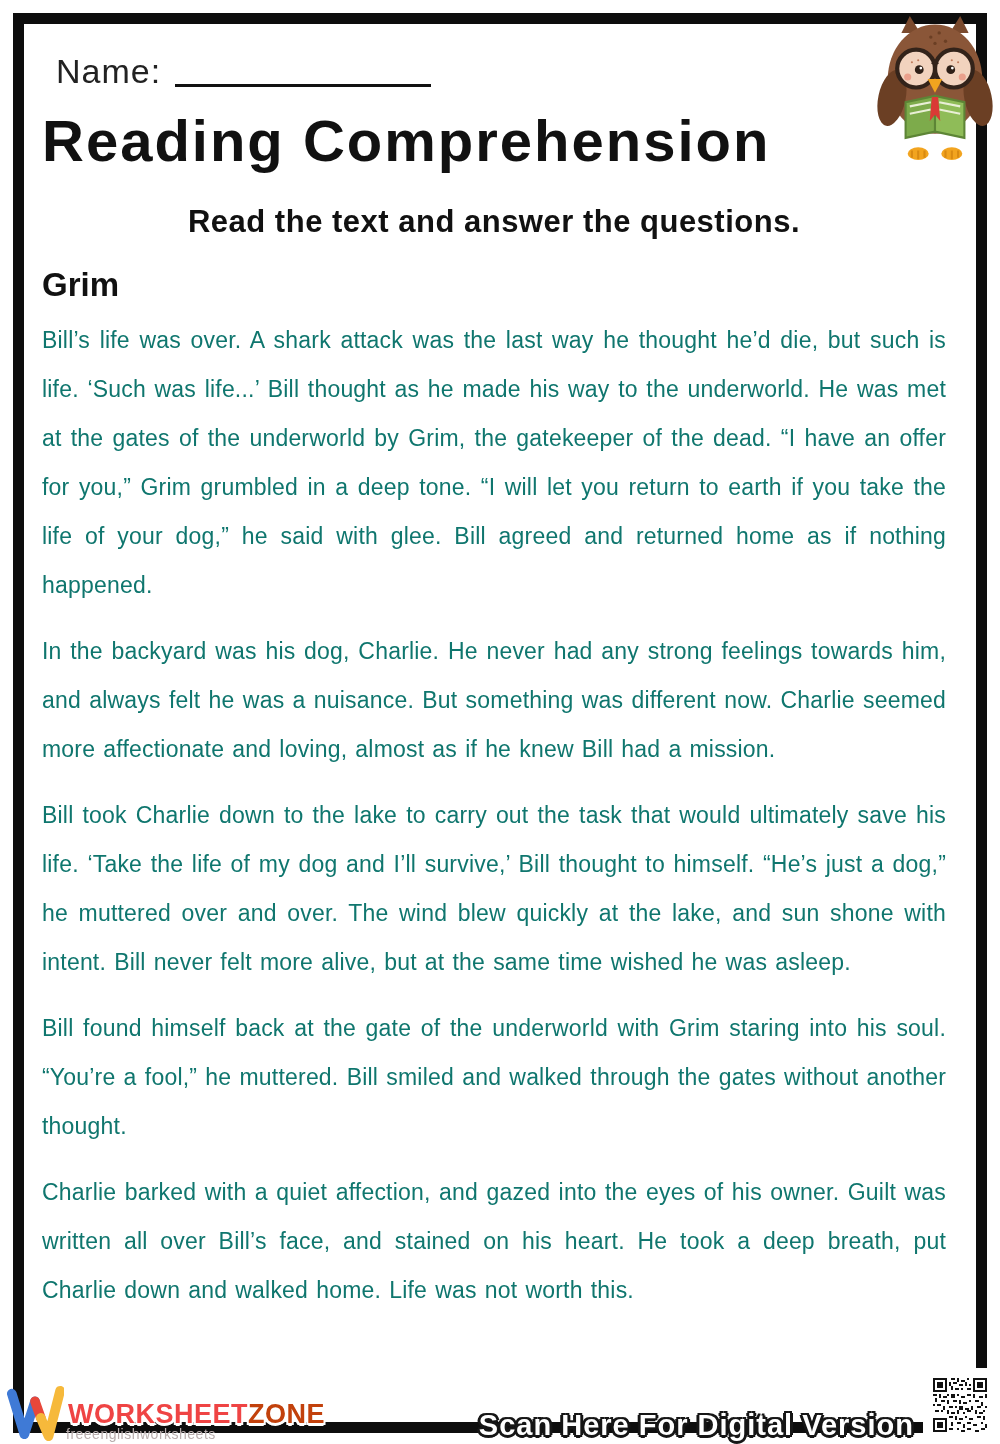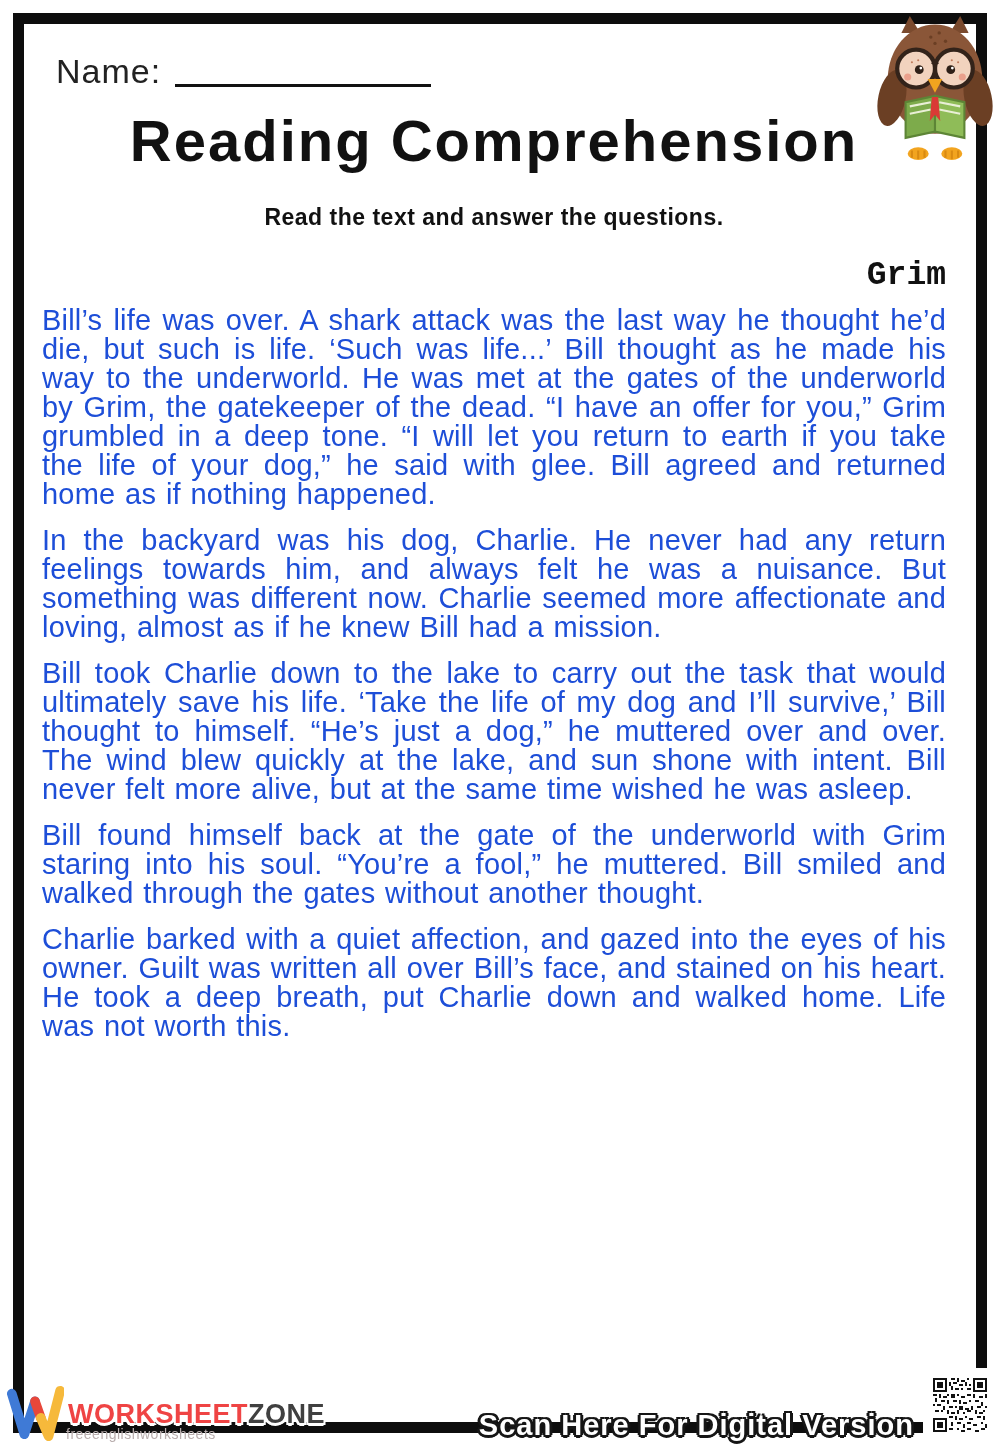--- a/index.html
+++ b/index.html
@@ -47,55 +47,54 @@
 
   .owl {
     position: absolute;
     top: 14px;
     right: 2px;
     width: 126px;
     height: 142px;
   }
 
   h1.title {
-    text-align: center;
+    text-align: left;
     font-size: 58px;
     font-weight: 700;
     letter-spacing: 2px;
     margin-top: 16px;
     color: #111;
   }
 
   .subtitle {
     text-align: center;
-    font-size: 23px;
+    font-size: 31px;
     font-weight: 700;
     margin-top: 30px;
     letter-spacing: 0.5px;
     color: #111;
   }
 
   .story-title {
-    text-align: right;
+    text-align: left;
     font-size: 33px;
     font-weight: 700;
     margin-top: 26px;
     color: #111;
-    font-family: Liberation Mono, monospace;
   }
 
   .story { margin-top: 12px; }
   .story p {
-    font-size: 29px;
-    line-height: 29px;
+    font-size: 23px;
+    line-height: 49px;
     text-align: justify;
     letter-spacing: 0.2px;
     word-spacing: 1.5px;
     margin-bottom: 17px;
-    color: #1d4ed8;
+    color: #0f766e;
   }
 
   
   .brand {
     position: absolute;
     left: 6px;
     bottom: 2px;
     display: flex;
     align-items: flex-end;
     z-index: 4;
@@ -104,21 +103,21 @@
   .brand-words {
     margin: 0 0 14px 4px;
     font-size: 27px;
     font-weight: 800;
     letter-spacing: 0.5px;
     line-height: 1;
     text-shadow: -2px -2px 0 #fff, 2px -2px 0 #fff, -2px 2px 0 #fff, 2px 2px 0 #fff, 0 3px 0 #fff;
     white-space: nowrap;
   }
   .brand-first { color: #ef4444; }
-  .brand-second { color: #404040; text-align: center; }
+  .brand-second { color: #c2410c; text-align: center; }
   .brand-tagline {
     position: absolute;
     left: 60px;
     bottom: 0px;
     font-size: 14px;
     color: #b9aeae;
     letter-spacing: 0.5px;
   }
 
   .scan-label {
@@ -159,21 +158,21 @@
         <span>Name:</span>
         <span class="name-line"></span>
       </div>
 
       <h1 class="title">Reading Comprehension</h1>
       <div class="subtitle">Read the text and answer the questions.</div>
       <div class="story-title">Grim</div>
 
       <div class="story">
         <p>Bill’s life was over. A shark attack was the last way he thought he’d die, but such is life. ‘Such was life...’ Bill thought as he made his way to the underworld. He was met at the gates of the underworld by Grim, the gatekeeper of the dead. “I have an offer for you,” Grim grumbled in a deep tone. “I will let you return to earth if you take the life of your dog,” he said with glee. Bill agreed and returned home as if nothing happened.</p>
-        <p>In the backyard was his dog, Charlie. He never had any return feelings towards him, and always felt he was a nuisance. But something was different now. Charlie seemed more affectionate and loving, almost as if he knew Bill had a mission.</p>
+        <p>In the backyard was his dog, Charlie. He never had any strong feelings towards him, and always felt he was a nuisance. But something was different now. Charlie seemed more affectionate and loving, almost as if he knew Bill had a mission.</p>
         <p>Bill took Charlie down to the lake to carry out the task that would ultimately save his life. ‘Take the life of my dog and I’ll survive,’ Bill thought to himself. “He’s just a dog,” he muttered over and over. The wind blew quickly at the lake, and sun shone with intent. Bill never felt more alive, but at the same time wished he was asleep.</p>
         <p>Bill found himself back at the gate of the underworld with Grim staring into his soul. “You’re a fool,” he muttered. Bill smiled and walked through the gates without another thought.</p>
         <p>Charlie barked with a quiet affection, and gazed into the eyes of his owner. Guilt was written all over Bill’s face, and stained on his heart. He took a deep breath, put Charlie down and walked home. Life was not worth this.</p>
       </div>
     </div>
   </div>
 
   <div class="owl">
     <svg viewBox="0 0 120 140" xmlns="http://www.w3.org/2000/svg">
 

